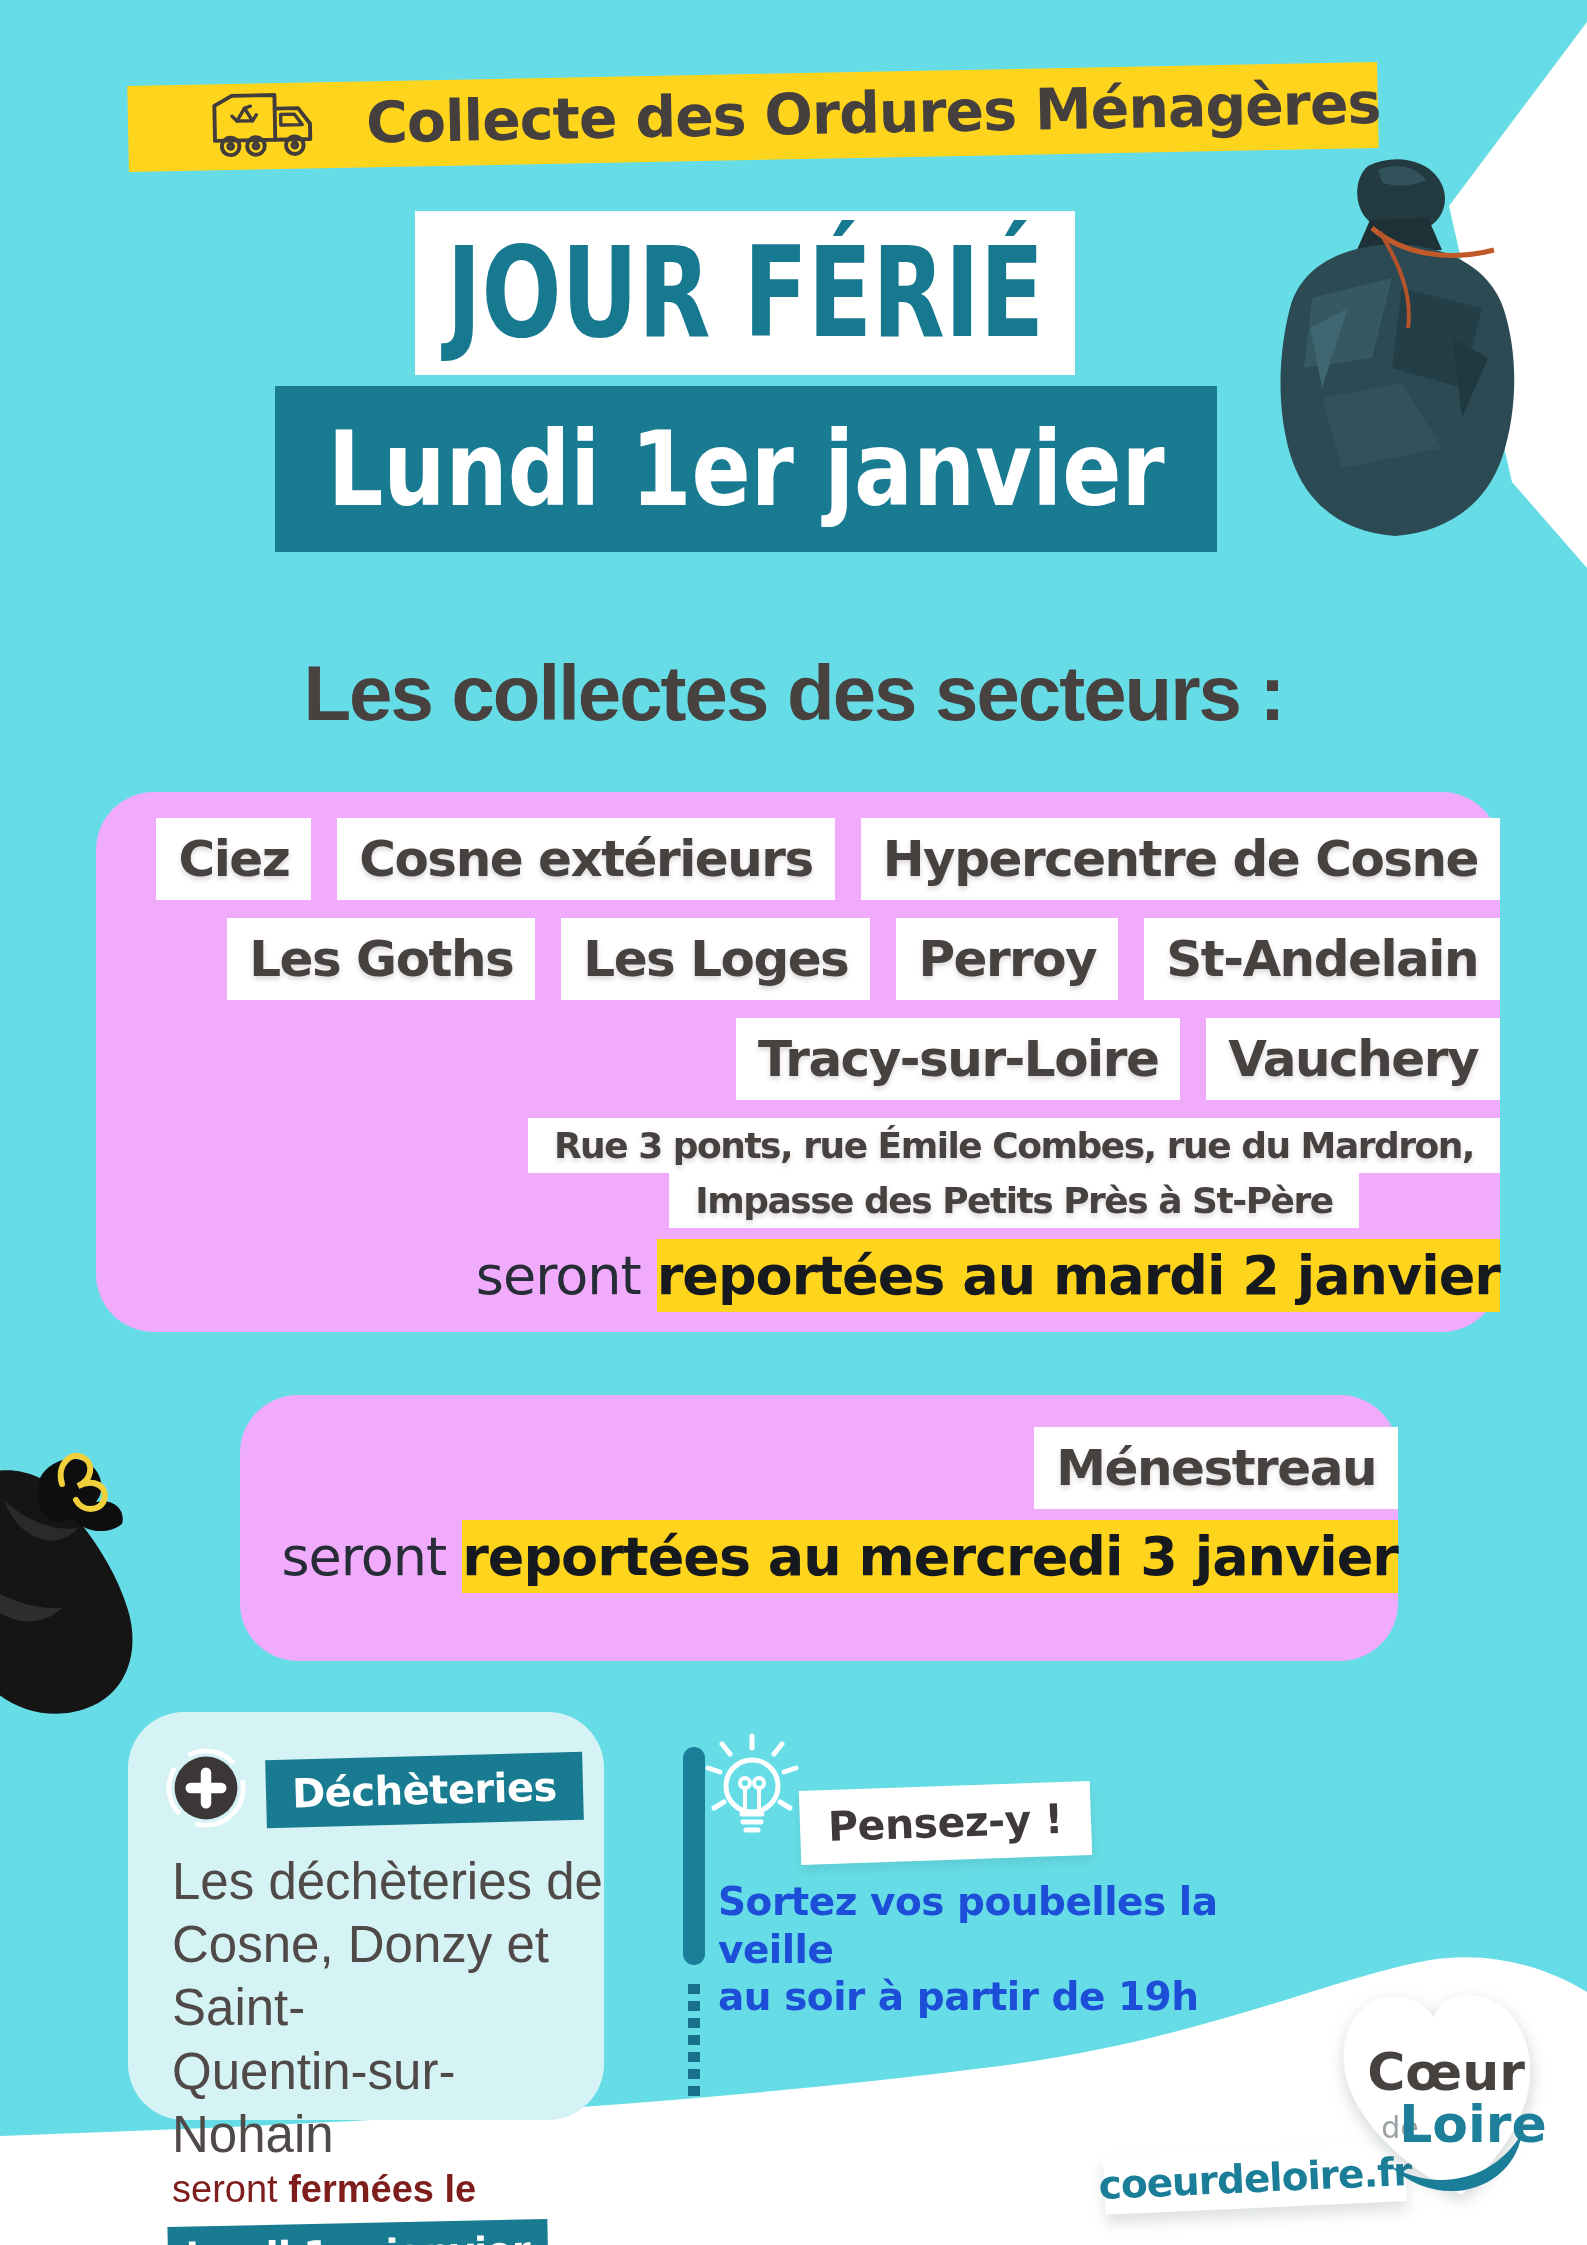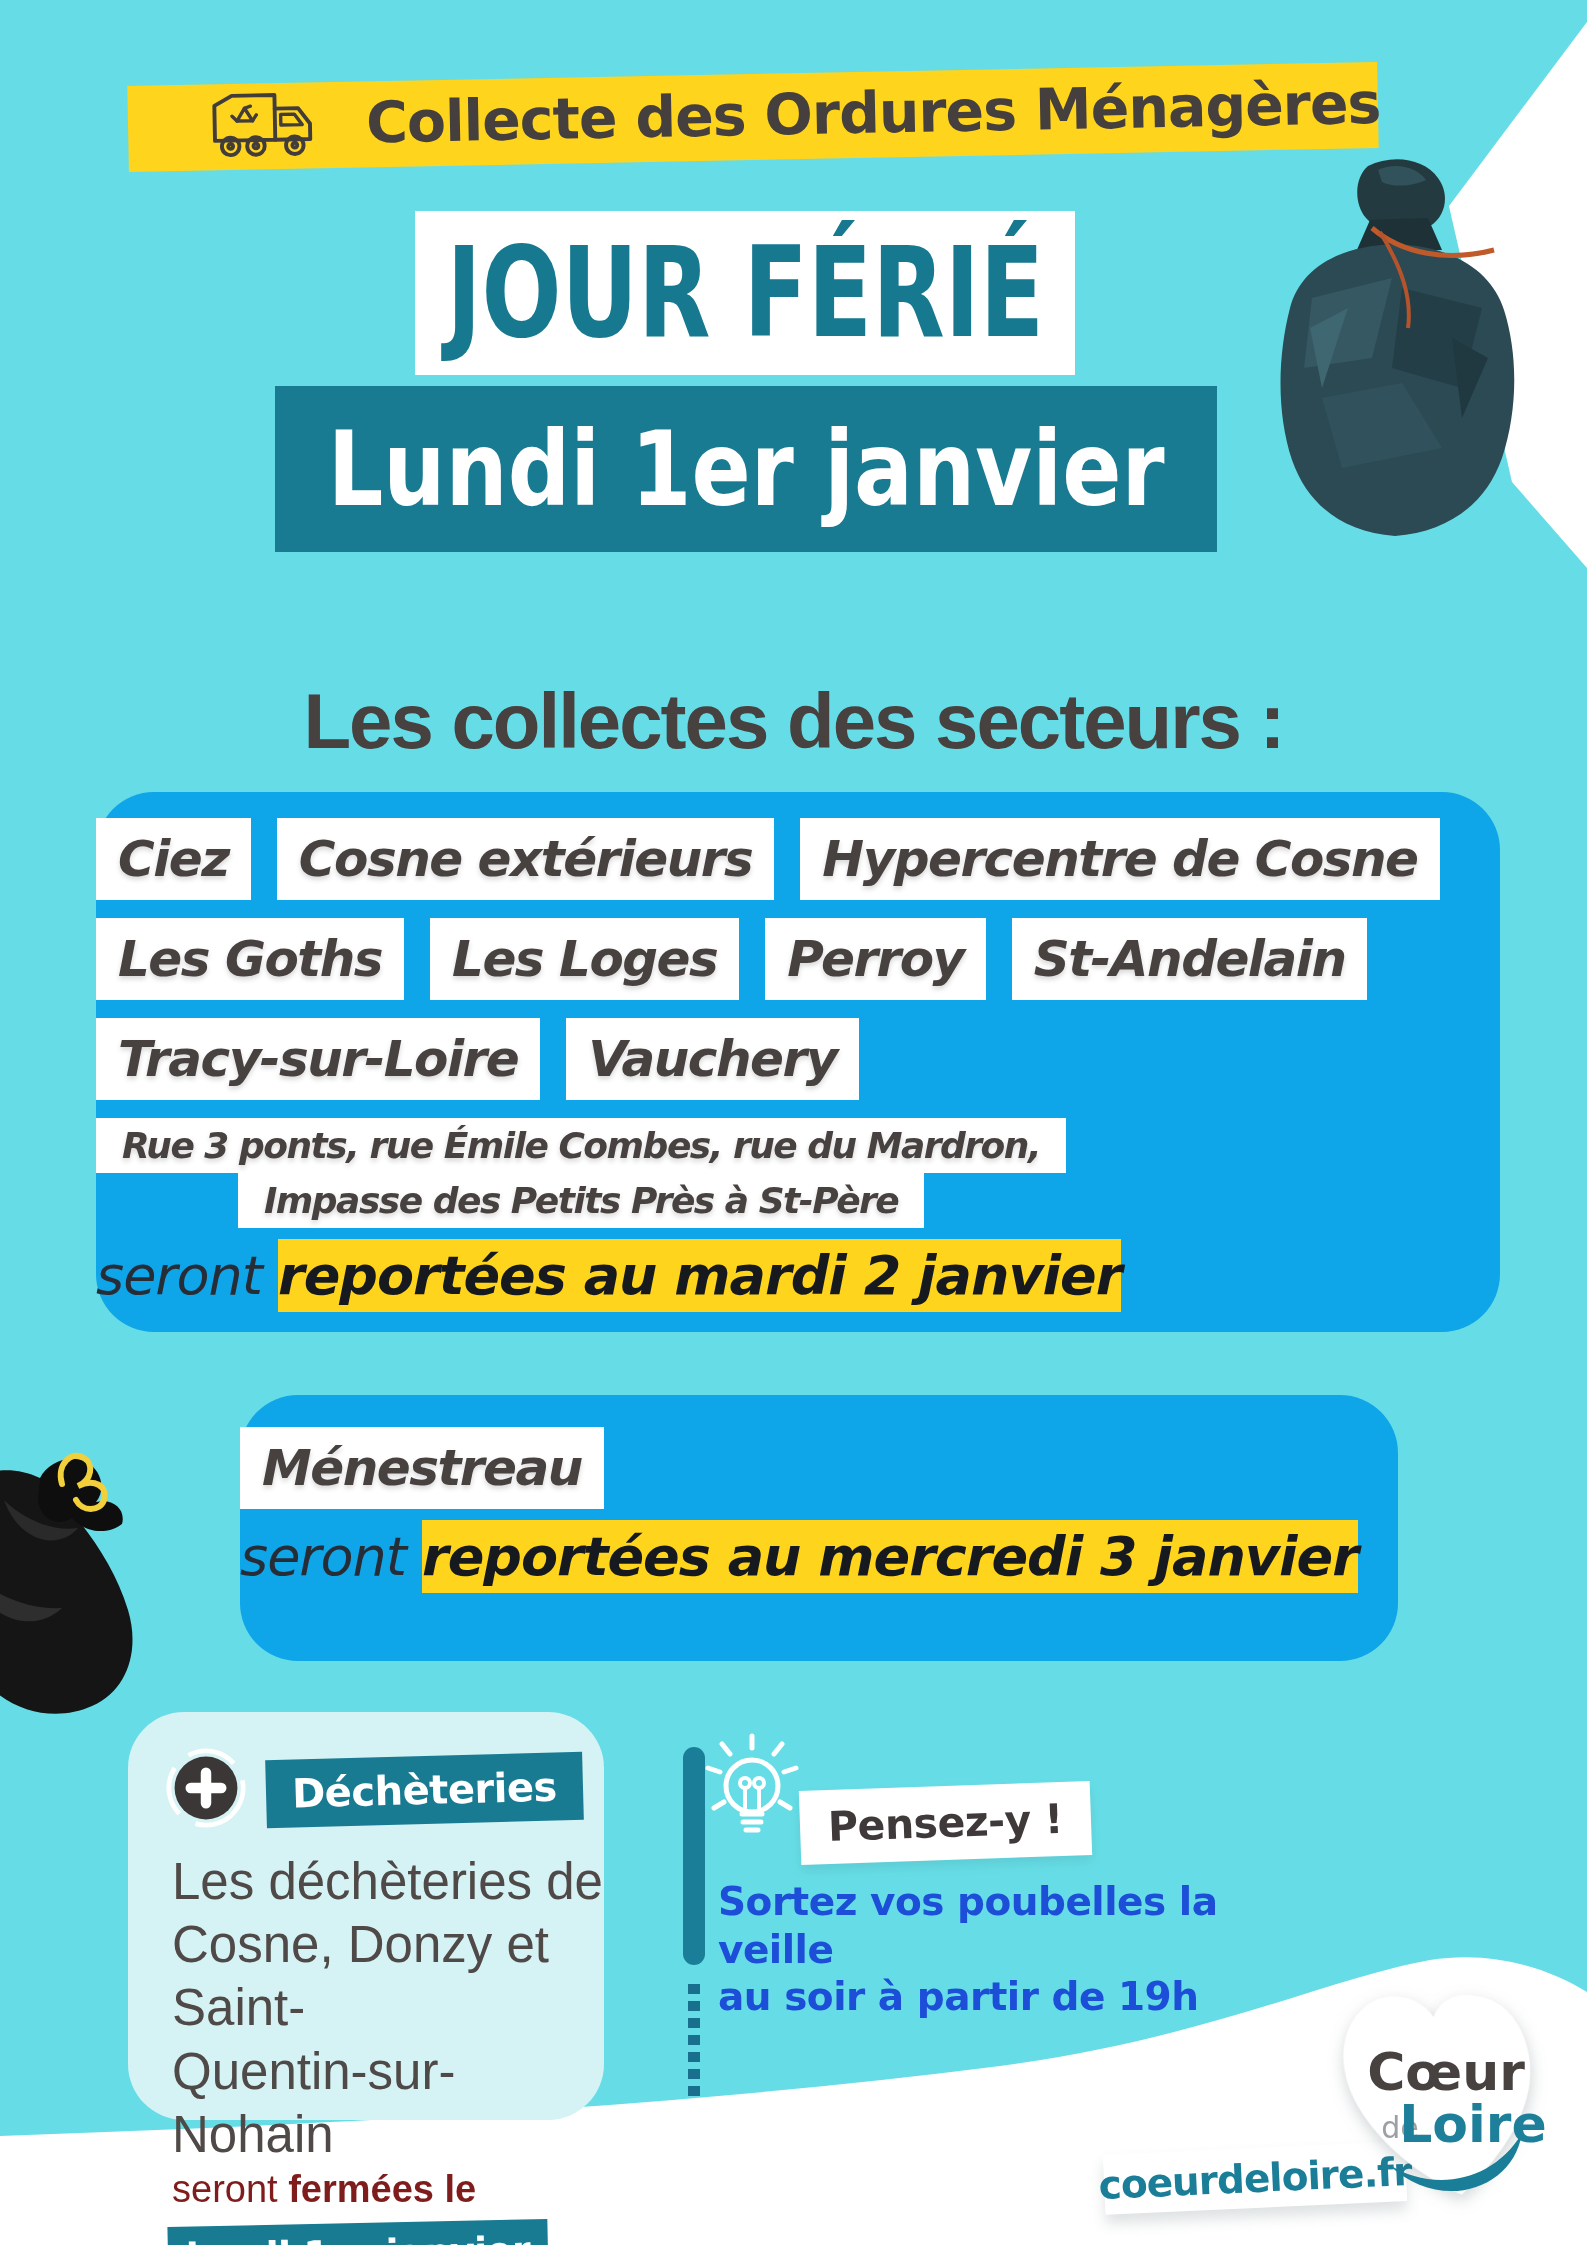--- a/index.html
+++ b/index.html
@@ -31,27 +31,27 @@
   .date-banner{
     left:275px; top:386px; width:942px; height:166px; background:#187b92;
     display:flex; align-items:center; justify-content:center;
   }
   .date-text{
     font-weight:bold; font-size:104px; color:#ffffff; line-height:1;
     display:inline-block; transform:scaleX(0.84); white-space:nowrap;
   }
   
   .main-heading{
-    left:0; top:676px; width:1587px; text-align:center;
+    left:0; top:648px; width:1587px; text-align:center;
     font-family:"Liberation Sans", sans-serif; font-weight:bold;
     font-size:78px; letter-spacing:-2px; color:#474140;
   }
   .panel{
-    background:#0ea5e9; border-radius:58px; box-sizing:border-box;
-    display:flex; flex-direction:column; align-items:flex-start;font-style:italic;
+    background:#f0abfc; border-radius:58px; box-sizing:border-box;
+    display:flex; flex-direction:column; align-items:flex-end;
   }
   .panel-1{ left:96px; top:792px; width:1404px; height:540px; padding-top:26px; gap:18px;}
   .panel-2{ left:240px; top:1395px; width:1158px; height:266px; padding-top:32px; gap:18px;}
   .chip-row{ display:flex; justify-content:center; gap:26px; }
   .chip{
     background:#ffffff; color:#474140; font-weight:bold; font-size:50px;
     letter-spacing:-1.5px; padding:12px 22px; white-space:nowrap;
     text-shadow:0 3px 5px rgba(40,40,40,0.18);
   }
   .streets{ display:flex; flex-direction:column; align-items:center; }

